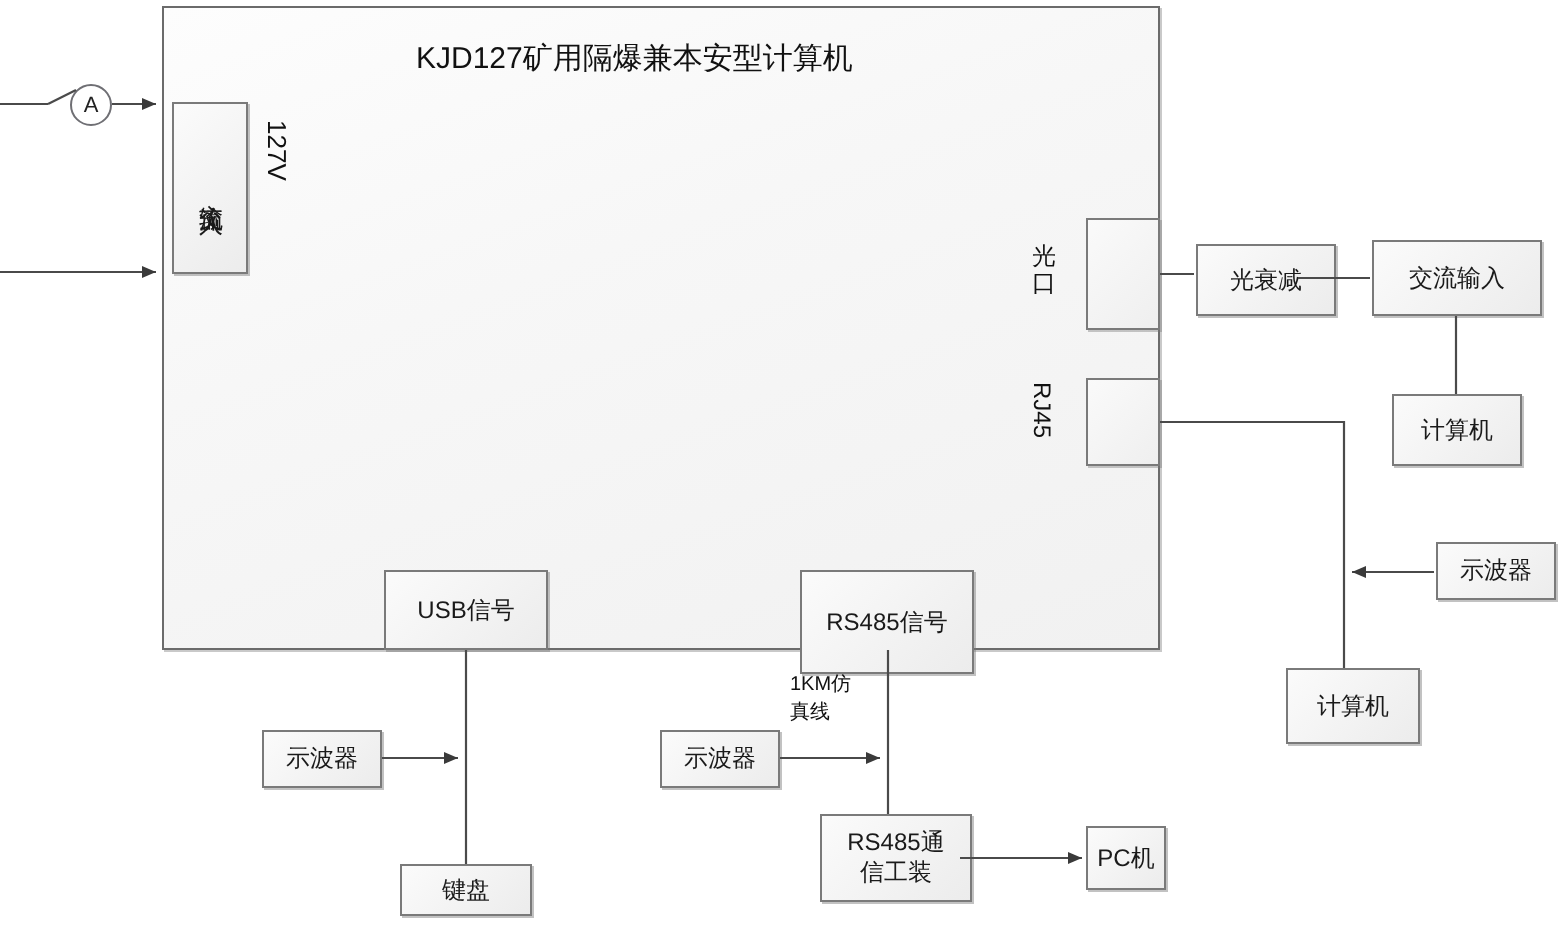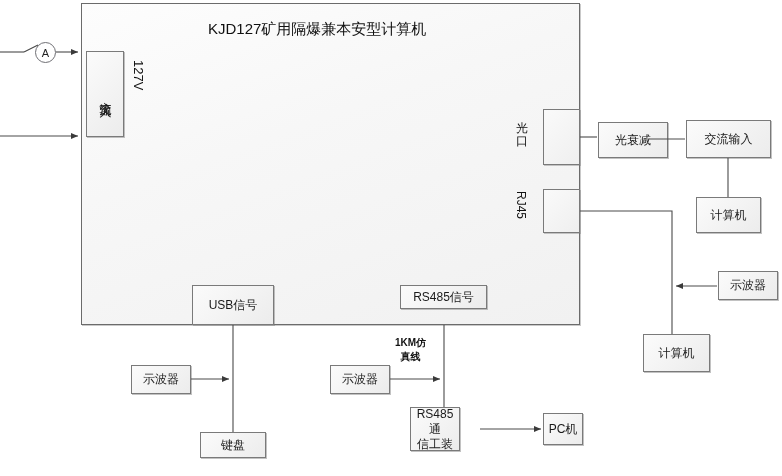--- a/index.html
+++ b/index.html
@@ -20,22 +20,22 @@
   .title{position:absolute;font-size:15px;color:#111;white-space:nowrap;}
   .plainlabel{position:absolute;font-size:12px;color:#111;white-space:nowrap;}
   .vert{writing-mode:vertical-rl;text-orientation:upright;letter-spacing:1px;}
   .vert-rot{writing-mode:vertical-rl;}
   .port{position:absolute;box-sizing:border-box;border:1px solid #7a7a7a;
         background:linear-gradient(135deg,#fafafa,#efefef);
         box-shadow:1px 1px 0 rgba(120,120,120,.4);}
   .ammeter{position:absolute;box-sizing:border-box;border:1px solid #6f6f74;
            border-radius:50%;background:#fff;display:flex;align-items:center;
            justify-content:center;font-size:11px;color:#222;}
-  .smalltext{position:absolute;font-size:10px;color:#111;text-align:center;
-             line-height:1.35;white-space:nowrap;font-weight:bold;}
+  .smalltext{position:absolute;font-size:10px;color:#111;
+             line-height:1.35;white-space:nowrap;}
 </style>
 </head>
 <body>
 
 <div id="canvas">
 
   <div class="mainbox" style="left:81px;top:3px;width:499px;height:322px;"></div>
 
   <div class="title" style="left:208px;top:20px;">KJD127矿用隔爆兼本安型计算机</div>
 
@@ -52,21 +52,21 @@
   <div class="port" style="left:543px;top:109px;width:37px;height:56px;"></div>
   <div class="plainlabel vert" style="left:513px;top:112px;font-size:12px;line-height:1.5;">光 口</div>
 
   <div class="port" style="left:543px;top:189px;width:37px;height:44px;"></div>
   <div class="plainlabel vert-rot" style="left:514px;top:191px;font-size:12px;">RJ45</div>
 
   <div class="box" style="left:192px;top:285px;width:82px;height:40px;align-items:center;">
     <span>USB信号</span>
   </div>
 
-  <div class="box" style="left:400px;top:285px;width:87px;height:24px;">
+  <div class="box" style="left:400px;top:285px;width:87px;height:52px;">
     <span>RS485信号</span>
   </div>
 
   <div class="box" style="left:598px;top:122px;width:70px;height:36px;">
     <span>光衰减</span>
   </div>
 
   <div class="box" style="left:686px;top:120px;width:85px;height:38px;">
     <span>交流输入</span>
   </div>
@@ -88,21 +88,21 @@
   </div>
 
   <div class="box" style="left:200px;top:432px;width:66px;height:26px;">
     <span>键盘</span>
   </div>
 
   <div class="box" style="left:330px;top:365px;width:60px;height:29px;">
     <span>示波器</span>
   </div>
 
-  <div class="box" style="left:410px;top:407px;width:50px;height:44px;white-space:pre-line;">
+  <div class="box" style="left:410px;top:407px;width:76px;height:44px;white-space:pre-line;">
     <span style="white-space:pre-line;">RS485通
 信工装</span>
   </div>
 
   <div class="box" style="left:543px;top:413px;width:40px;height:32px;">
     <span>PC机</span>
   </div>
 
   <div class="smalltext" style="left:395px;top:336px;white-space:pre-line;">1KM仿
 真线</div>

